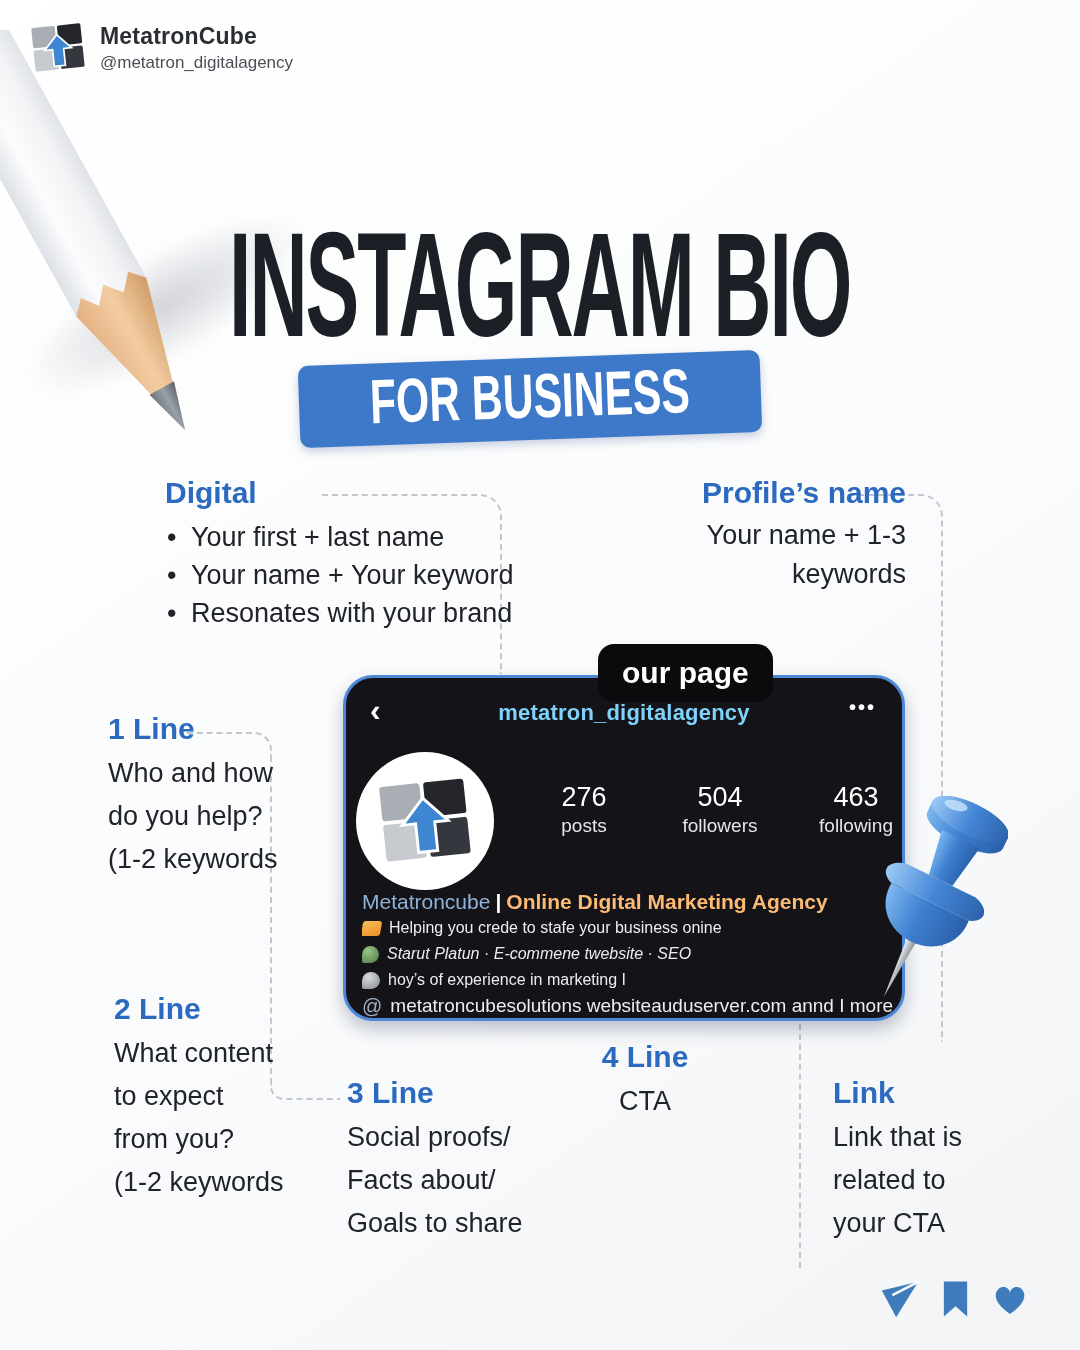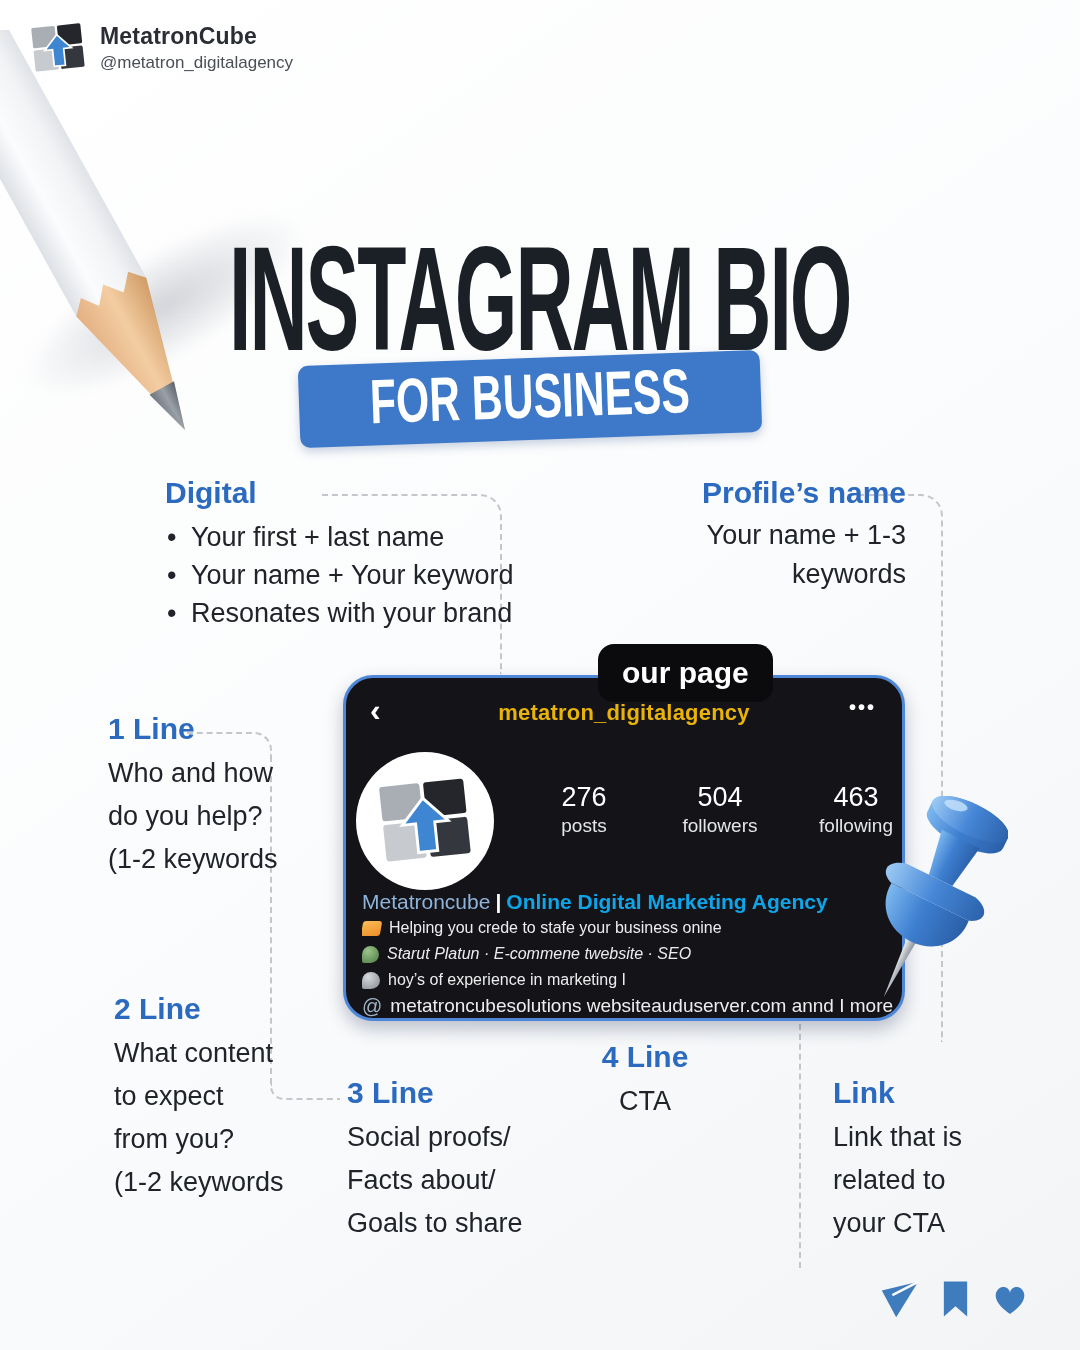--- a/index.html
+++ b/index.html
@@ -15,21 +15,21 @@
   .hdr { position:absolute; left:30px; top:20px; display:flex; gap:14px; align-items:center; }
   .hdr-logo { width:56px; height:56px; }
   .hdr-brand { font-size:23px; font-weight:700; color:#2a2d33; letter-spacing:.2px; }
   .hdr-handle { font-size:17px; color:#4a4e55; margin-top:3px; }
 
   
   .t-line { position:absolute; left:0; width:100%; display:flex; justify-content:center; }
   .t-blue { top:126px; height:104px; align-items:center; }
   .t-blue span { font-size:106px; font-weight:800; color:#3b7bd3; white-space:nowrap;
                  letter-spacing:-3px; transform:scale(.63,1.22); }
-  .t-black { top:226px; height:118px; }
+  .t-black { top:226px; height:118px; align-items:center; }
   .t-black span { font-size:122px; font-weight:800; color:#1b1f26; white-space:nowrap;
                   letter-spacing:-3px; transform:scale(.66,1.22); }
   .badge { position:absolute; left:530px; top:358px; transform:translateX(-50%) rotate(-2deg);
            background:#3d79c8; border-radius:10px; padding:8px 36px 14px;
            box-shadow:0 4px 10px rgba(40,80,140,.25); }
   .badge span { display:inline-block; font-size:52px; font-weight:800; color:#fff;
                 letter-spacing:0; transform:scale(.82,1.2); white-space:nowrap; }
 
   
   .sec-h { font-size:30px; font-weight:700; color:#2b6abf; }
@@ -64,35 +64,35 @@
   
   .callout { position:absolute; left:598px; top:644px; height:58px; padding:8px 24px;
     background:#0b0b0e; border-radius:16px; display:flex; align-items:center; z-index:6; }
   .callout span { font-size:30px; font-weight:700; color:#fff; }
   .card { position:absolute; left:343px; top:675px; width:562px; height:346px;
     background:#131318; border:3px solid #4e87d7; border-radius:30px; z-index:5;
     box-shadow:0 8px 18px rgba(20,40,80,.28); color:#f4f5f6; }
   .card-nav { position:absolute; left:0; top:0; width:100%; height:64px; }
   .nav-back { position:absolute; left:24px; top:14px; font-size:32px; font-weight:700; color:#fff; }
   .nav-user { position:absolute; left:0; top:22px; width:100%; text-align:center;
-    font-size:22px; font-weight:700; color:#eab308; letter-spacing:.2px; }
+    font-size:22px; font-weight:700; color:#7dd3fc; letter-spacing:.2px; }
   .nav-menu { position:absolute; right:26px; top:18px; font-size:20px; font-weight:700;
     color:#fff; letter-spacing:2px; }
   .avatar { position:absolute; left:10px; top:74px; width:138px; height:138px;
     background:#fff; border-radius:50%; display:flex; align-items:center; justify-content:center; }
   .stats { position:absolute; left:188px; top:104px; width:372px; display:flex;
     justify-content:space-between; }
   .stat { text-align:center; min-width:100px; }
   .stat-v { font-size:27px; color:#fff; }
   .stat-l { font-size:19px; color:#e4e6e8; margin-top:2px; }
   .bio { position:absolute; left:16px; top:210px; width:534px; }
   .bio-name { font-size:21px; line-height:27px; white-space:nowrap; }
   .bio-name .nm { color:#8fb3d9; }
   .bio-name .sep { color:#fff; font-weight:700; padding:0 5px; }
-  .bio-name .hl { color:#0ea5e9; font-weight:700; }
+  .bio-name .hl { color:#fdba74; font-weight:700; }
   .bio-row { display:flex; align-items:center; gap:8px; height:26px; font-size:16px;
     color:#eceded; white-space:nowrap; overflow:hidden; }
   .bio-row.small { font-size:19px; }
   .bicon { flex:0 0 auto; display:inline-block; }
   .ic-folder { width:19px; height:15px; border-radius:3px;
     background:linear-gradient(160deg,#f8bc57,#ee8f28); transform:skewX(-10deg); }
   .ic-seed { width:17px; height:17px; border-radius:50% 50% 50% 12%;
     background:radial-gradient(circle at 35% 30%,#9cc489,#4c7a44); }
   .ic-bubble { width:18px; height:17px; border-radius:50% 50% 50% 10%;
     background:radial-gradient(circle at 35% 30%,#d7dade,#85898f); }

